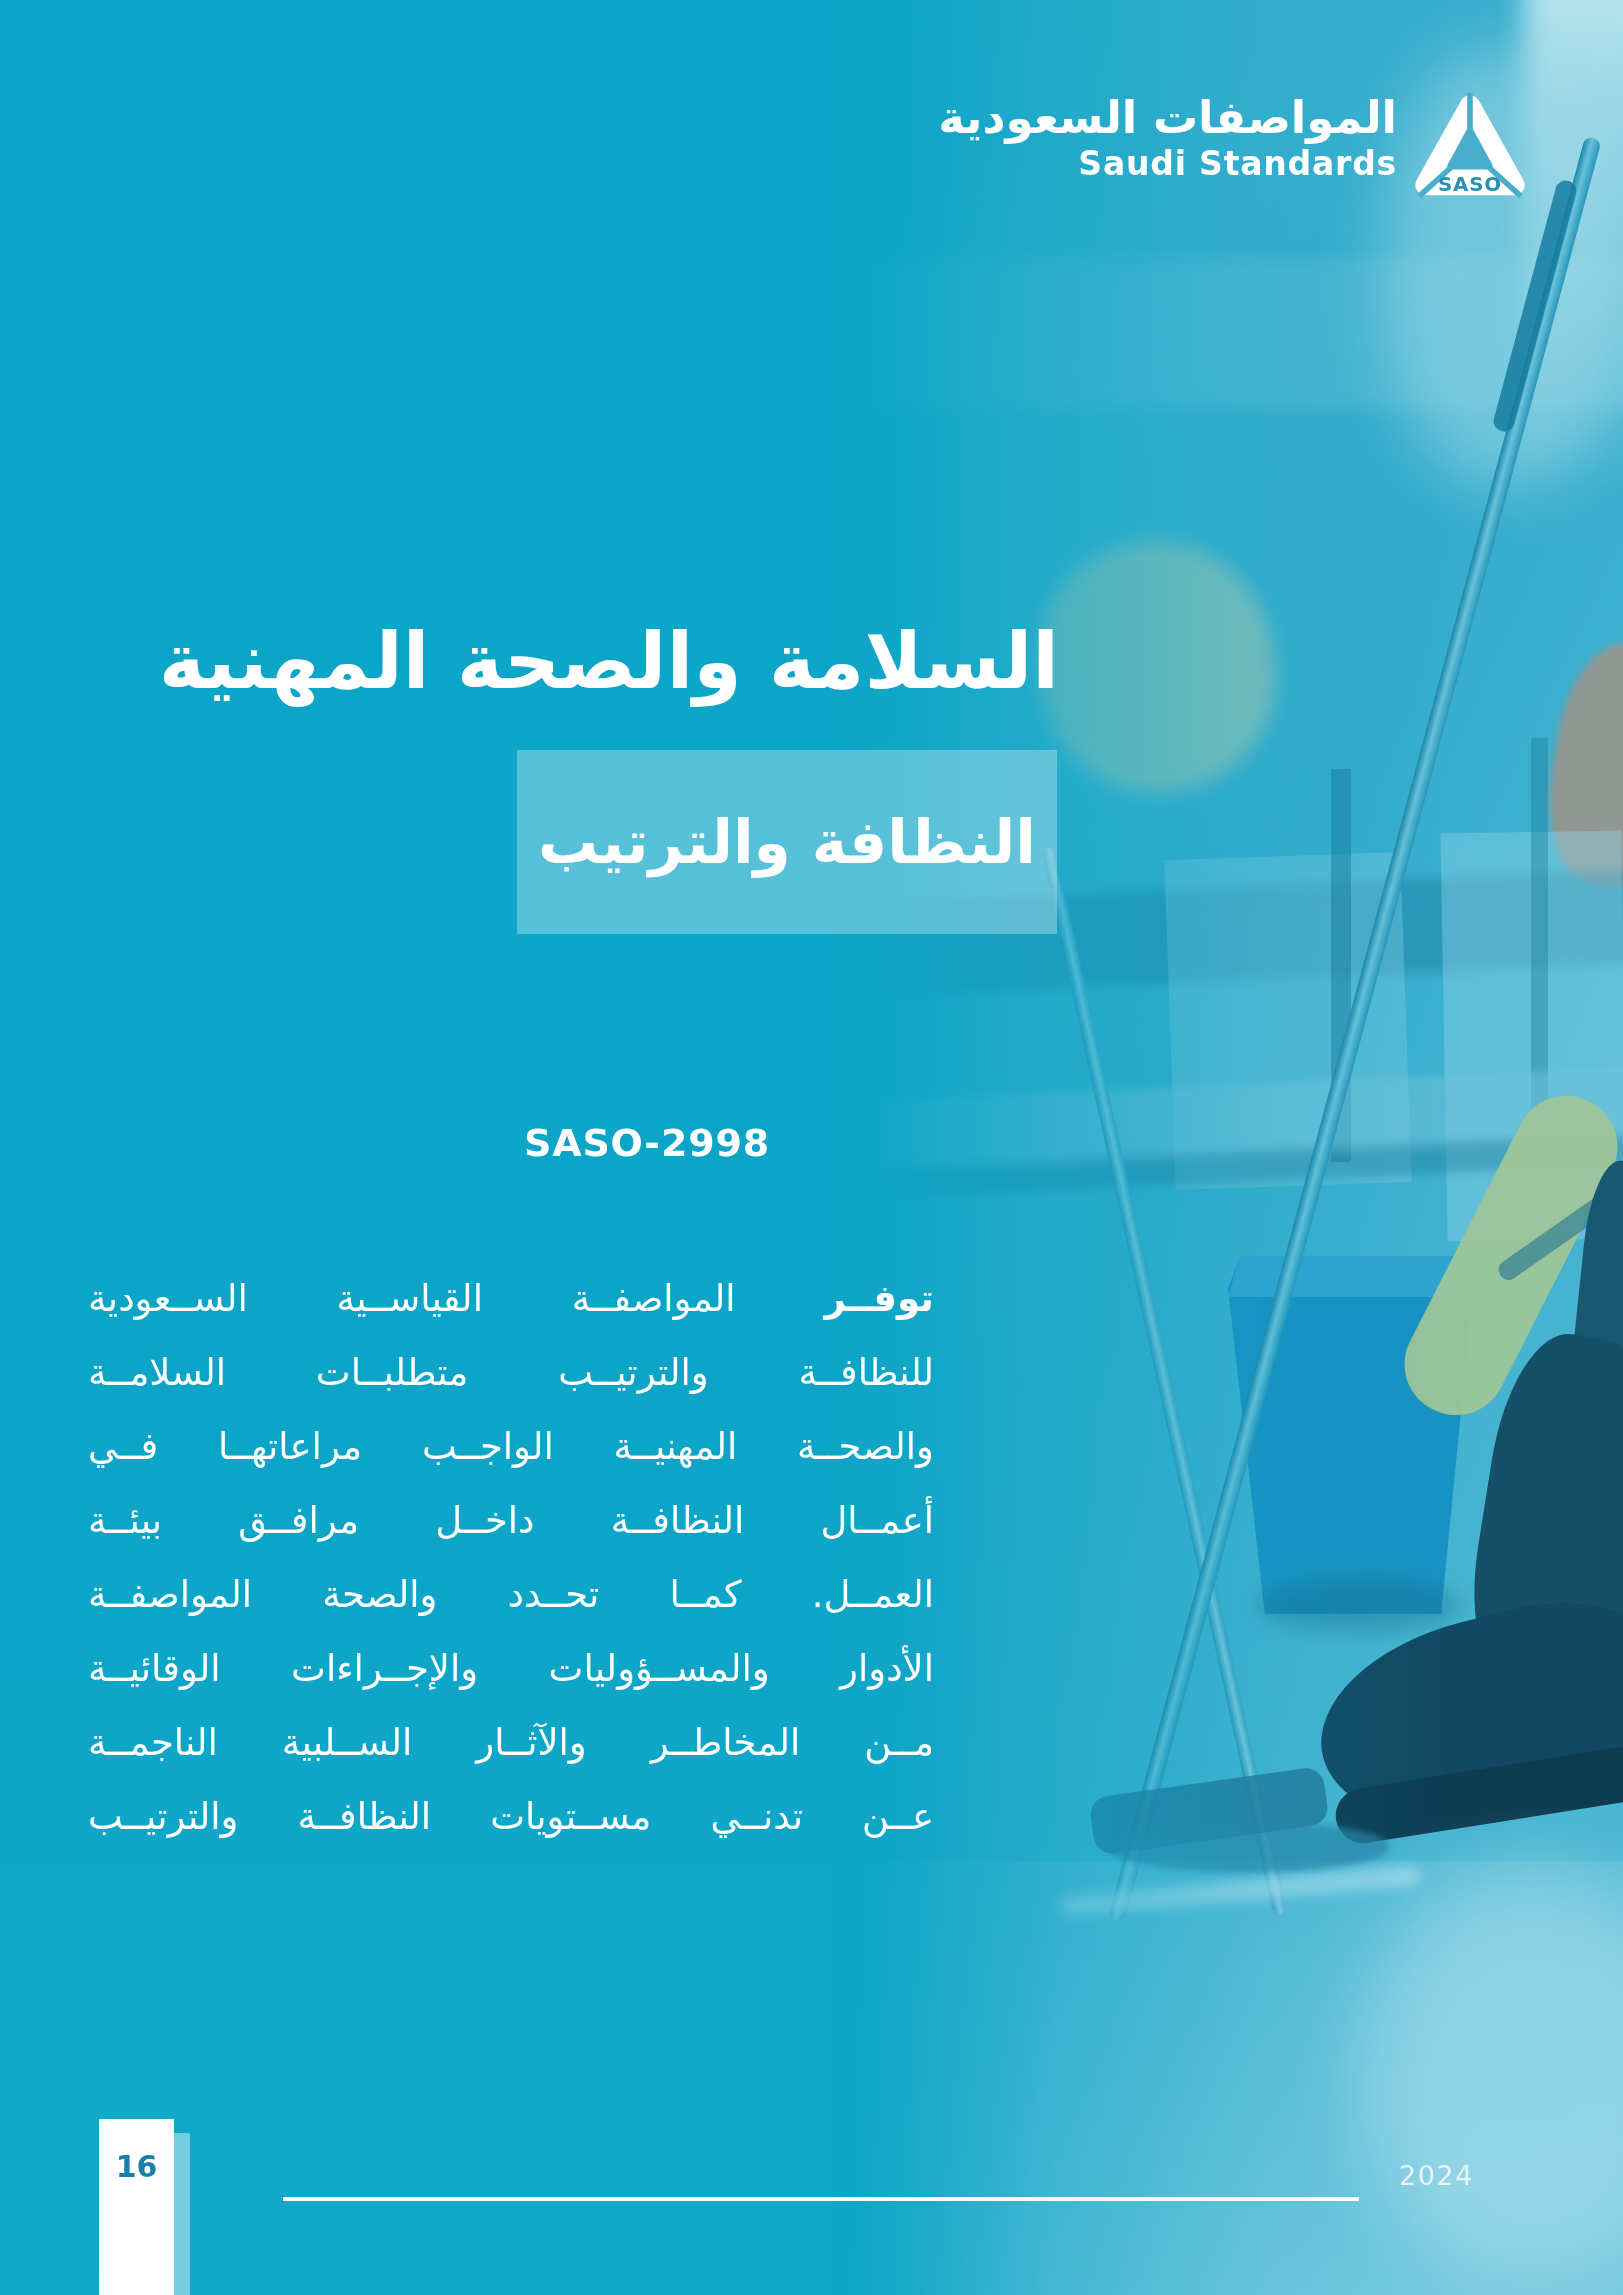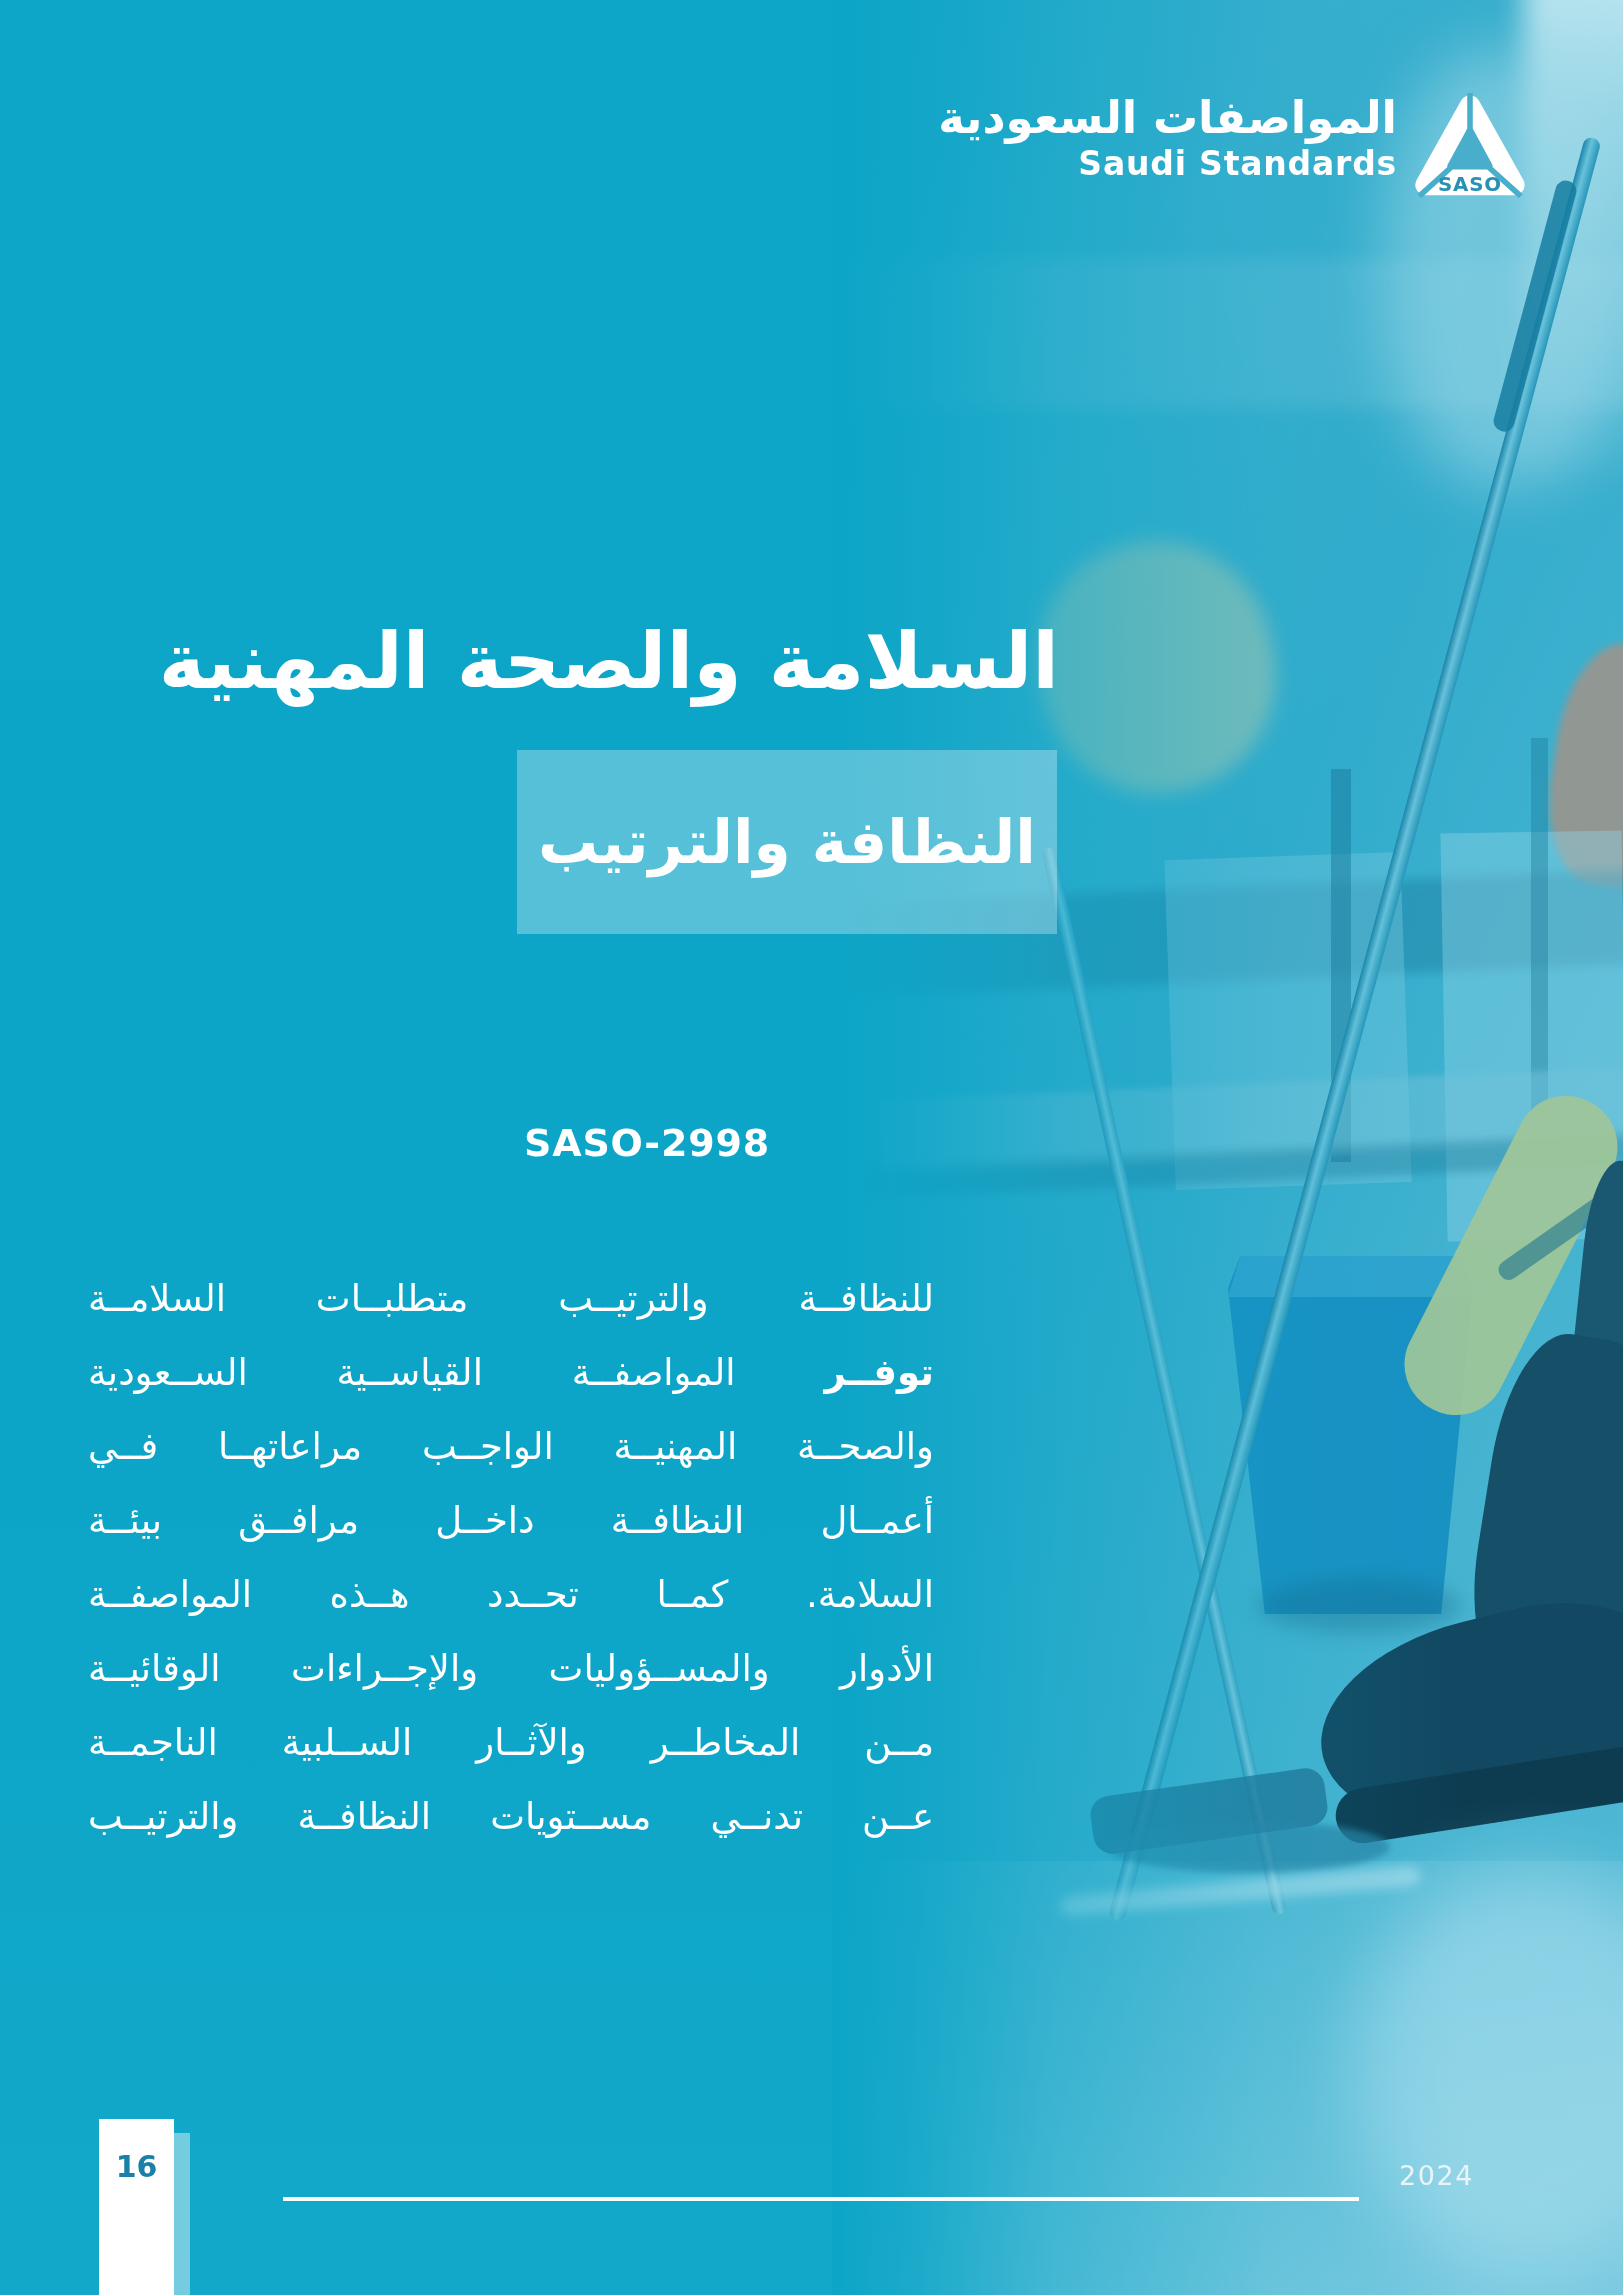--- a/index.html
+++ b/index.html
@@ -157,25 +157,25 @@
   </svg>
 </div>
 
 <h1 class="title">السلامة والصحة المهنية</h1>
 <div class="subtitle-box">
   <span class="subtitle">النظافة والترتيب</span>
 </div>
 <div class="code">SASO-2998</div>
 
 <div class="para">
+  <div class="line"><b>توفــر</b> <span>المواصفــة القياســية الســعودية</span></div>
   <div class="line">للنظافــة والترتيــب متطلبــات السلامــة</div>
-  <div class="line"><b>توفــر</b> <span>المواصفــة القياســية الســعودية</span></div>
   <div class="line">والصحــة المهنيــة الواجــب مراعاتهــا فــي</div>
   <div class="line">أعمــال النظافــة داخــل مرافــق بيئــة</div>
-  <div class="line">السلامة. كمــا تحــدد هــذه المواصفــة</div>
+  <div class="line">العمــل. كمــا تحــدد والصحة المواصفــة</div>
   <div class="line">الأدوار والمســؤوليات والإجــراءات الوقائيــة</div>
   <div class="line">مــن المخاطــر والآثــار الســلبية الناجمــة</div>
   <div class="line">عــن تدنــي مســتويات النظافــة والترتيــب</div>
 </div>
 
 <div class="tab-shadow"></div>
 <div class="tab">
   <span class="num">16</span>
 </div>
 <div class="rule"></div>

